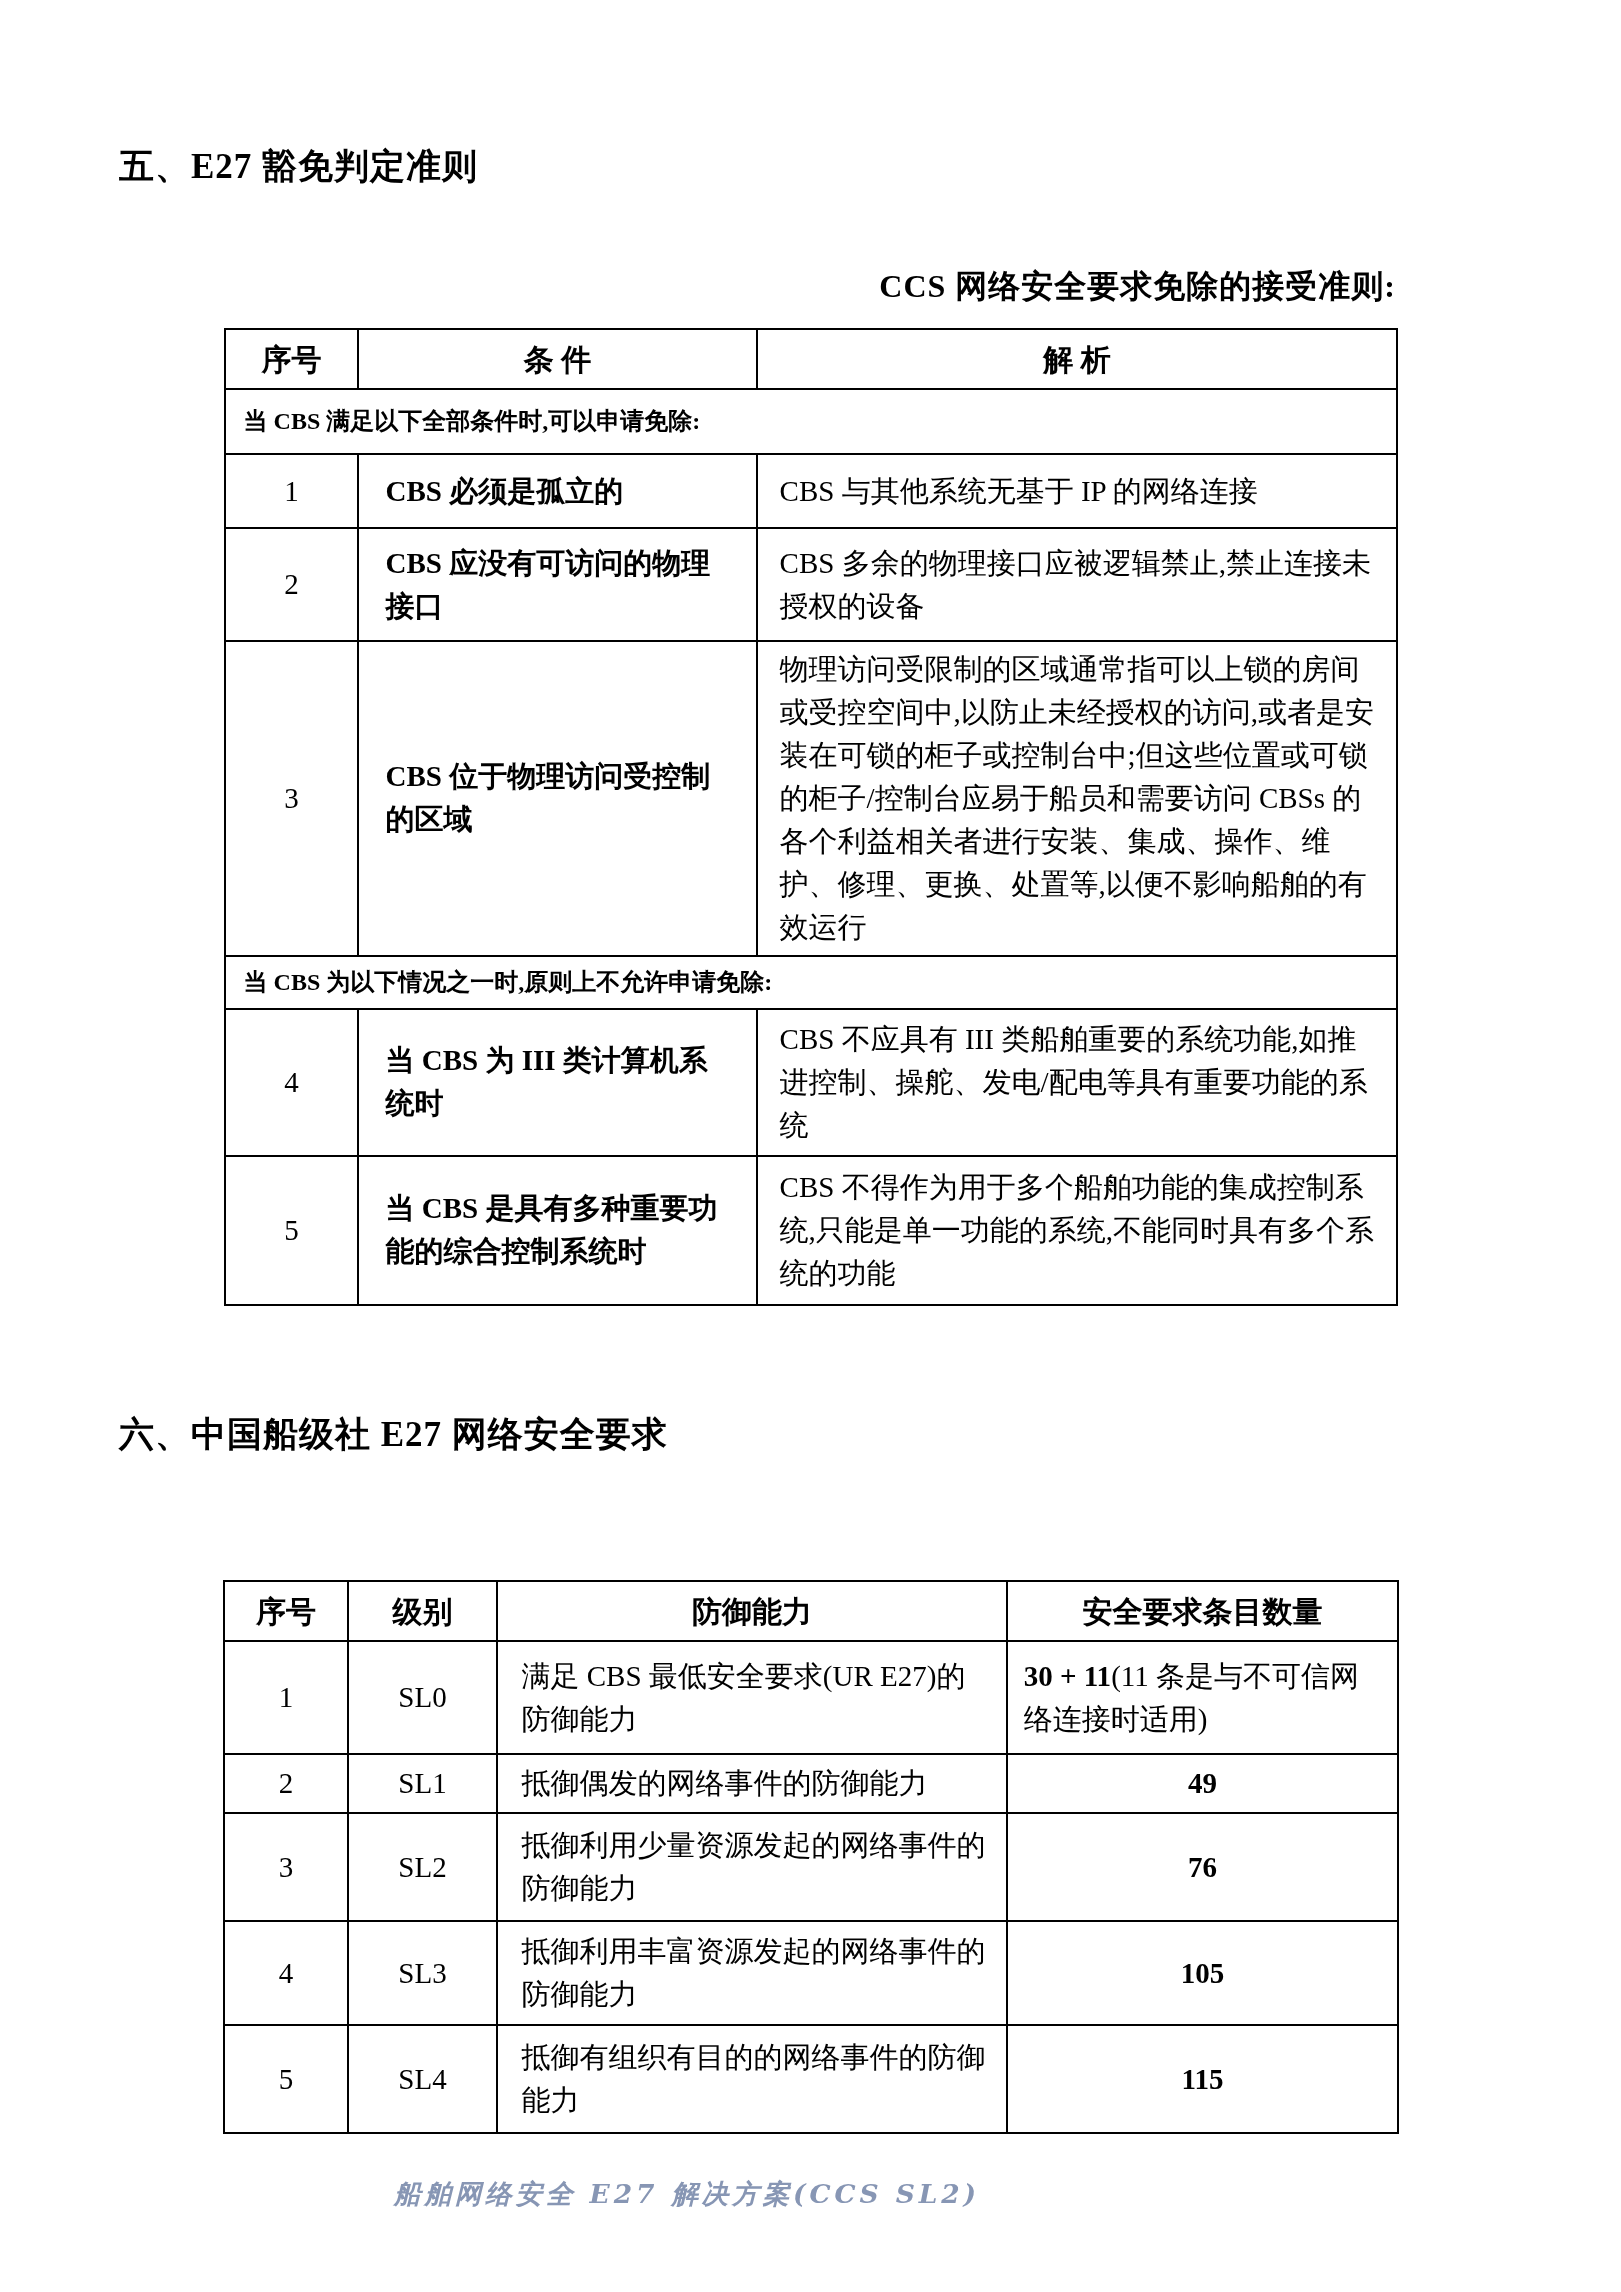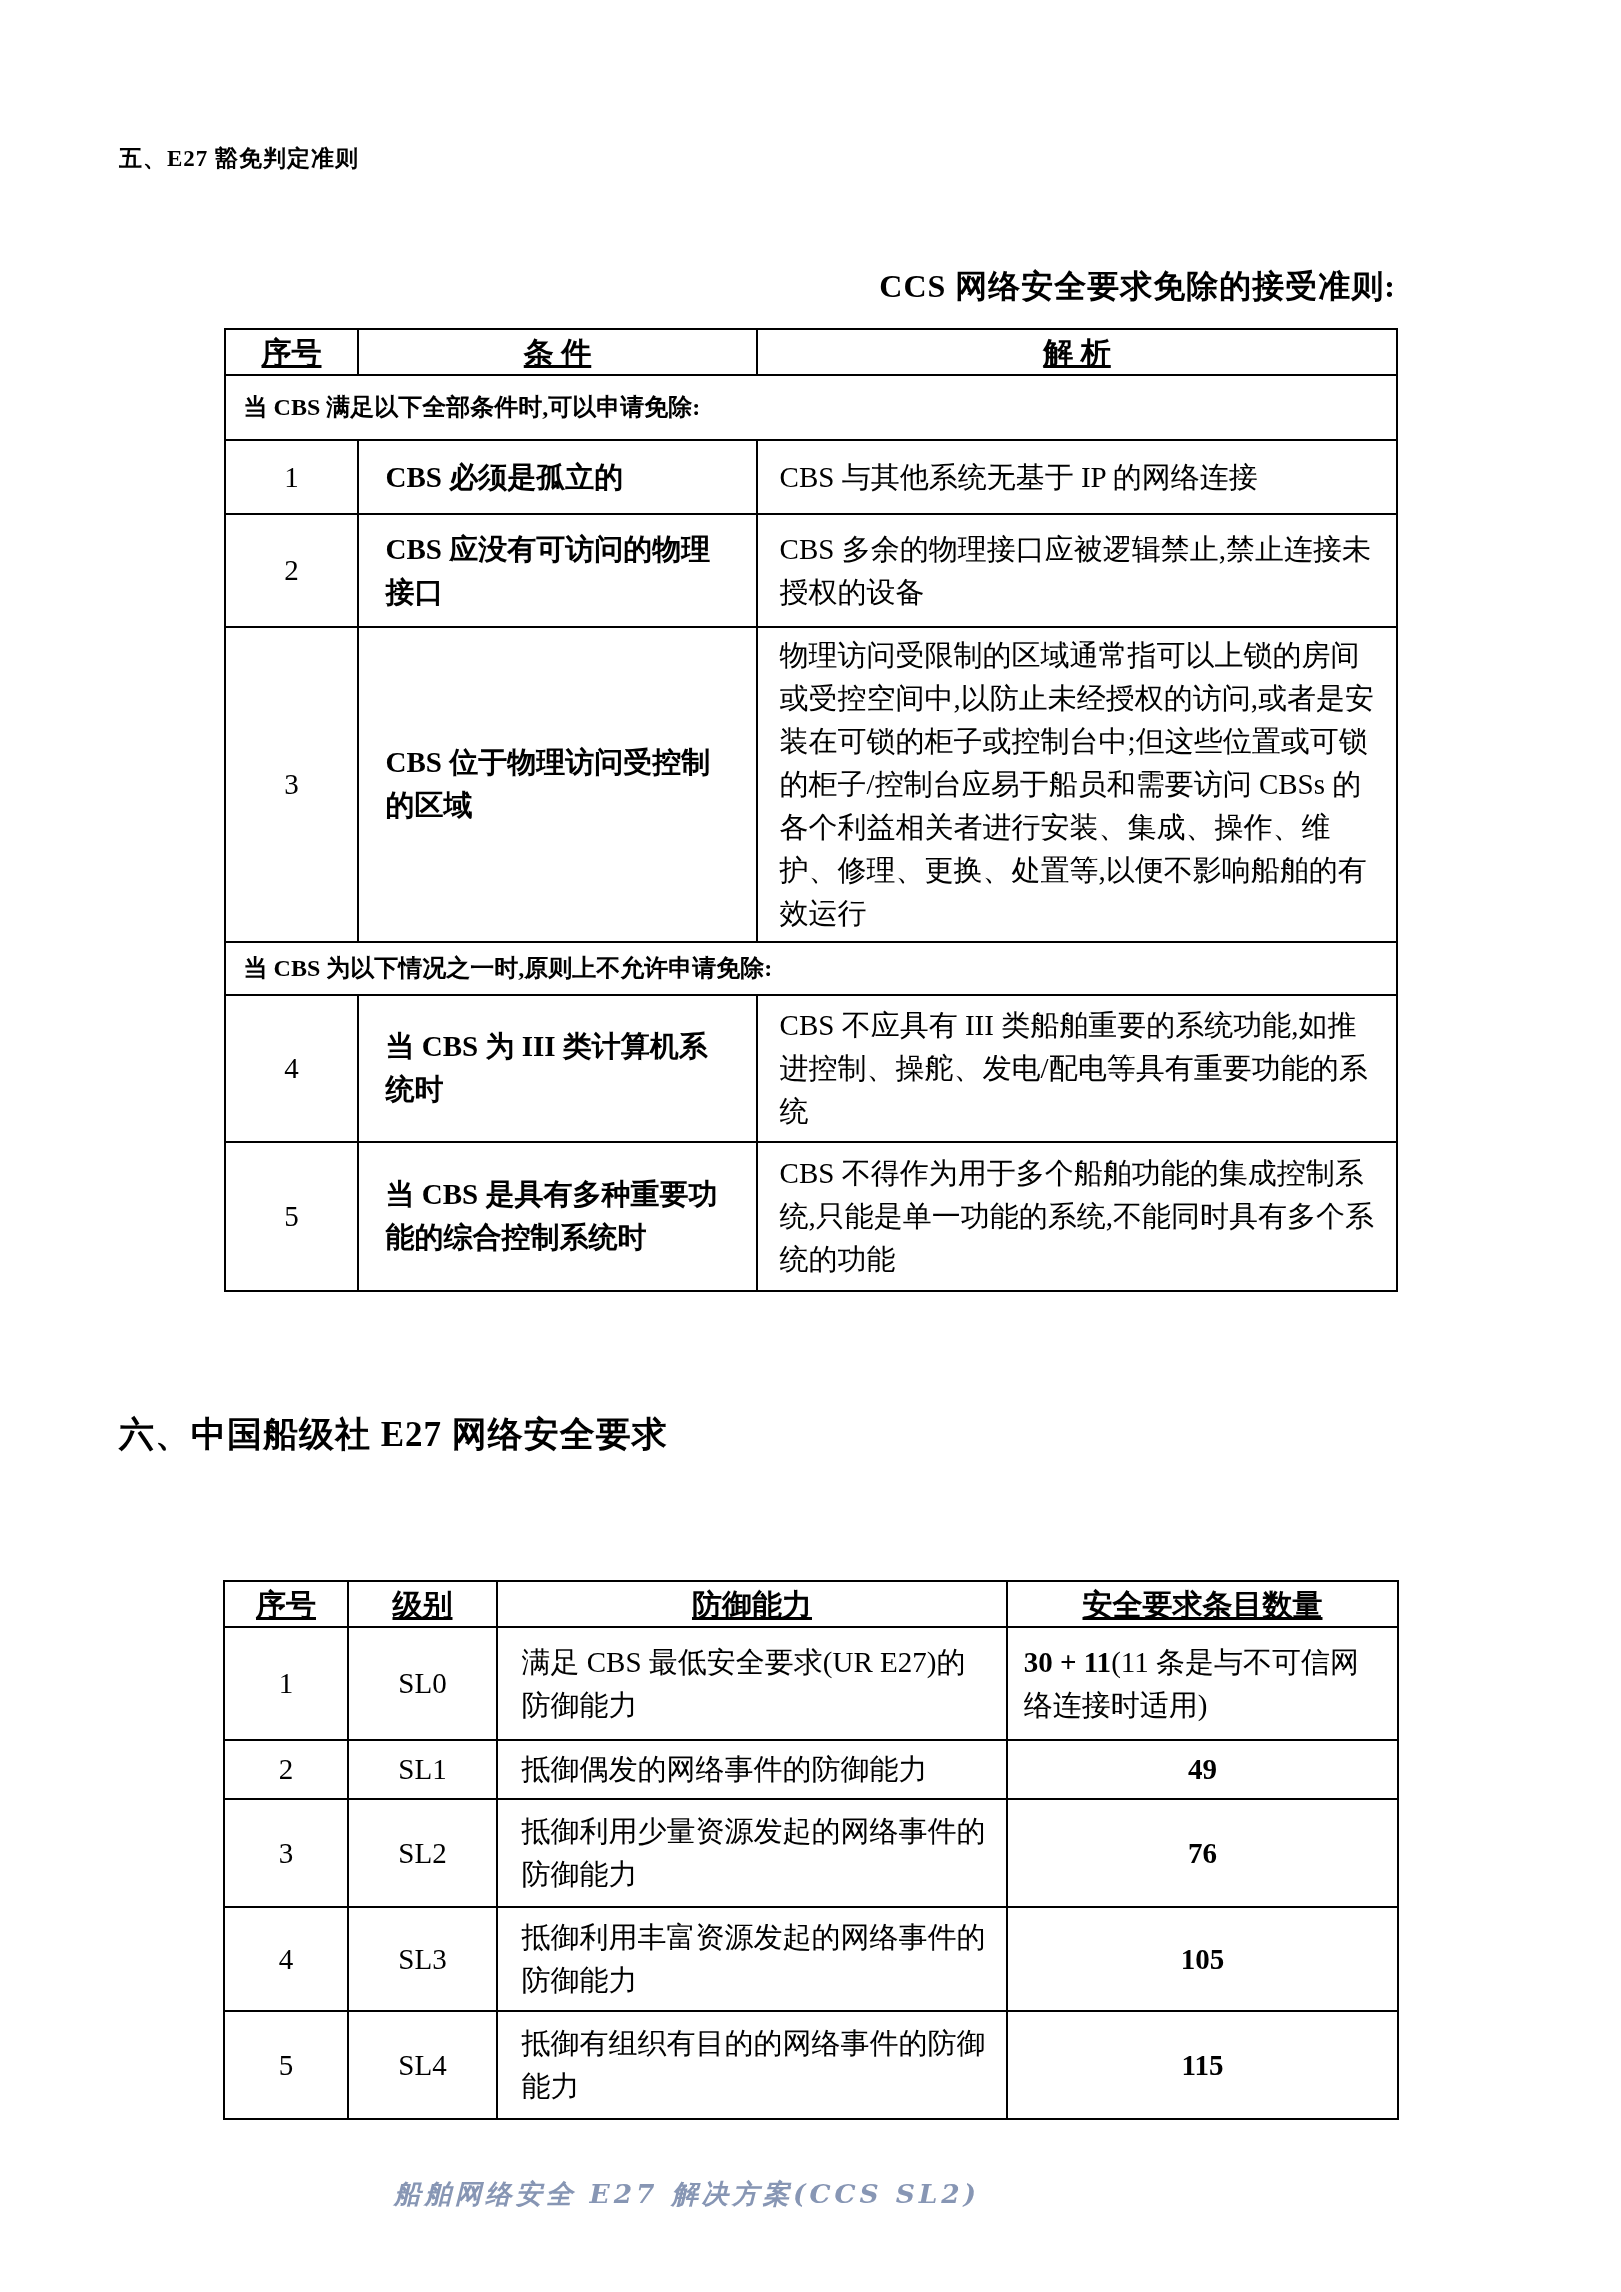--- a/index.html
+++ b/index.html
@@ -6,21 +6,21 @@
   html, body { background: #ffffff; }
   body {
     width: 1621px; height: 2293px;
     font-family: "Liberation Serif", "DejaVu Serif", serif;
     color: #000;
   }
   .page { position: relative; width: 1621px; height: 2293px; background: #fff; overflow: hidden; }
 
   .heading-1 {
     position: absolute; left: 119px; top: 143px;
-    font-size: 23px; font-weight: bold; letter-spacing: 1px;
+    font-size: 35px; font-weight: bold; letter-spacing: 1px;
   }
   .table1-title {
     position: absolute; left: 224px; top: 265px; width: 1172px;
     text-align: right; font-size: 32px; font-weight: bold; letter-spacing: 1px;
   }
   .heading-2 {
     position: absolute; left: 119px; top: 1411px;
     font-size: 35px; font-weight: bold; letter-spacing: 1px;
   }
   .heading-3 {
@@ -48,21 +48,21 @@
   .cnt  { text-align: center; font-weight: bold; }
   .cnt-mixed { padding: 5.9px 9.8px 5.9px 15.7px; text-align: left; }
   .cnt-bold { font-weight: bold; }
 
   .section-row td {
     font-weight: bold; font-size: 24px;
     padding: 3.9px 9.8px 3.9px 17.6px; text-align: left;
   }
 
   .rh66  { height: 65px; }
-  .rh65  { height: 46px; text-decoration: underline; }
+  .rh65  { height: 60px; }
   .rh75  { height: 74px; }
   .rh115 { height: 113px; }
   .rh308 { height: 302px; }
   .rh67  { height: 52px; }
   .rh150 { height: 147px; }
   .rh152 { height: 149px; }
   .rh123 { height: 113px; }
   .rh60  { height: 59px; }
   .rh110 { height: 108px; }
   .rh106 { height: 104px; }

